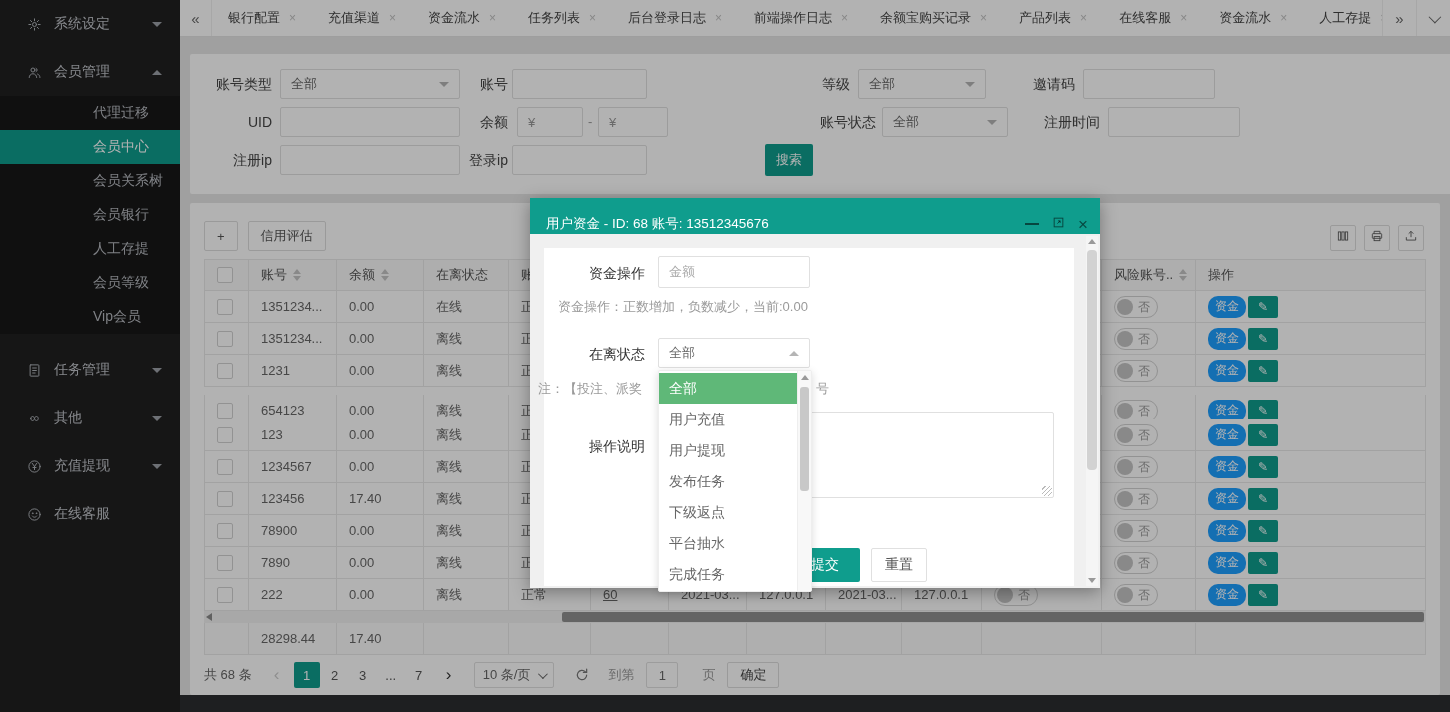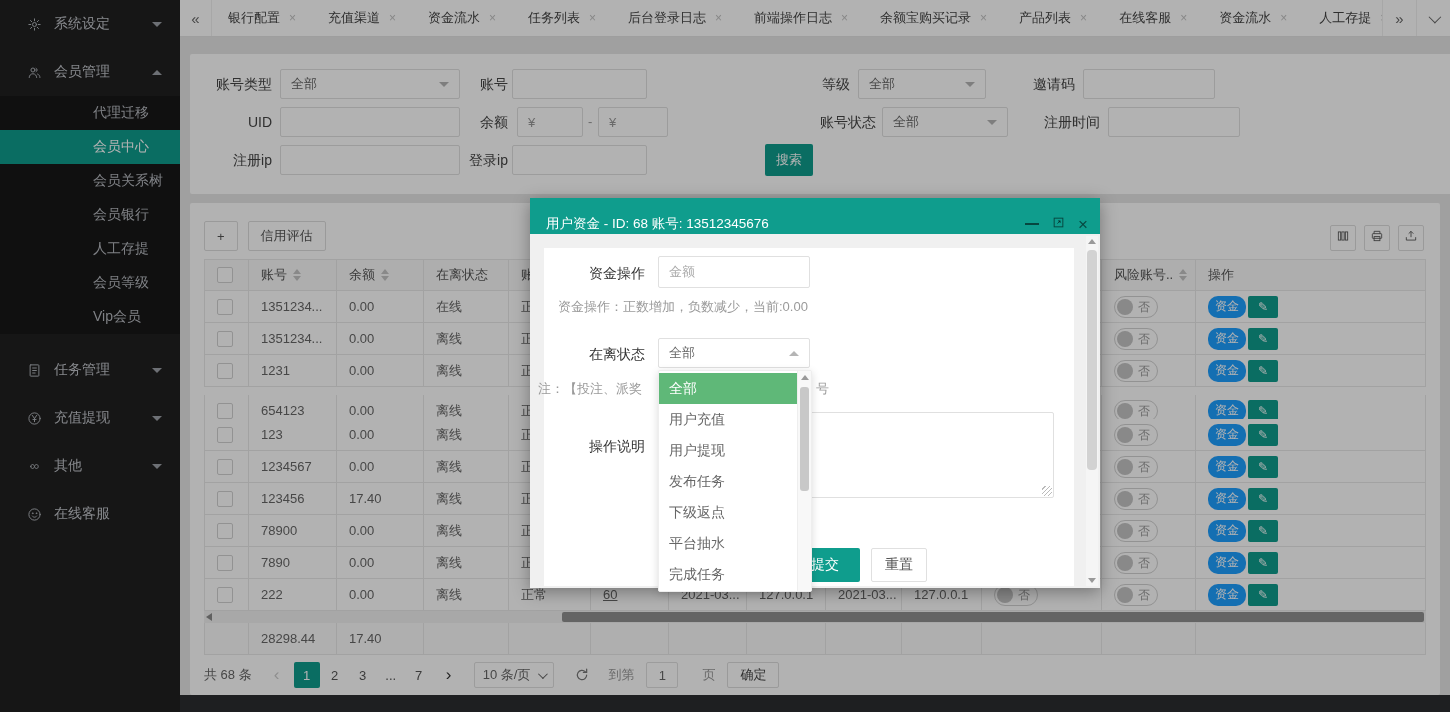--- a/index.html
+++ b/index.html
@@ -166,34 +166,34 @@
             <rect x="5" y="3" width="14" height="18" rx="1"></rect>
             <path d="M9 8h6M9 12h6M9 16h4"></path>
           </svg>
         </span>
         <span>任务管理</span>
         <i class="caret down"></i>
       </div>
       <div class="side-item">
         <span class="ic">
           <svg viewBox="0 0 24 24">
+            <path d="M6 12c0-1.8 1.3-3.2 2.9-3.2 2 0 2.6 2 3.1 3.2.5 1.2 1.1 3.2 3.1 3.2 1.6 0 2.9-1.4 2.9-3.2s-1.3-3.2-2.9-3.2c-2 0-2.6 2-3.1 3.2-.5 1.2-1.1 3.2-3.1 3.2C7.3 15.2 6 13.8 6 12z"></path>
+          </svg>
+        </span>
+        <span>其他</span>
+        <i class="caret down"></i>
+      </div>
+      <div class="side-item">
+        <span class="ic">
+          <svg viewBox="0 0 24 24">
             <circle cx="12" cy="12" r="9"></circle>
             <path d="M8.5 7l3.5 5 3.5-5M12 12v5M9.5 13.5h5"></path>
           </svg>
         </span>
         <span>充值提现</span>
-        <i class="caret down"></i>
-      </div>
-      <div class="side-item">
-        <span class="ic">
-          <svg viewBox="0 0 24 24">
-            <path d="M6 12c0-1.8 1.3-3.2 2.9-3.2 2 0 2.6 2 3.1 3.2.5 1.2 1.1 3.2 3.1 3.2 1.6 0 2.9-1.4 2.9-3.2s-1.3-3.2-2.9-3.2c-2 0-2.6 2-3.1 3.2-.5 1.2-1.1 3.2-3.1 3.2C7.3 15.2 6 13.8 6 12z"></path>
-          </svg>
-        </span>
-        <span>其他</span>
         <i class="caret down"></i>
       </div>
       <div class="side-item">
         <span class="ic">
           <svg viewBox="0 0 24 24">
             <circle cx="12" cy="12" r="9"></circle>
             <circle cx="9" cy="10" r="0.6"></circle>
             <circle cx="15" cy="10" r="0.6"></circle>
             <path d="M8.5 14.5c1 1.2 2.2 1.8 3.5 1.8s2.5-.6 3.5-1.8"></path>
           </svg>

